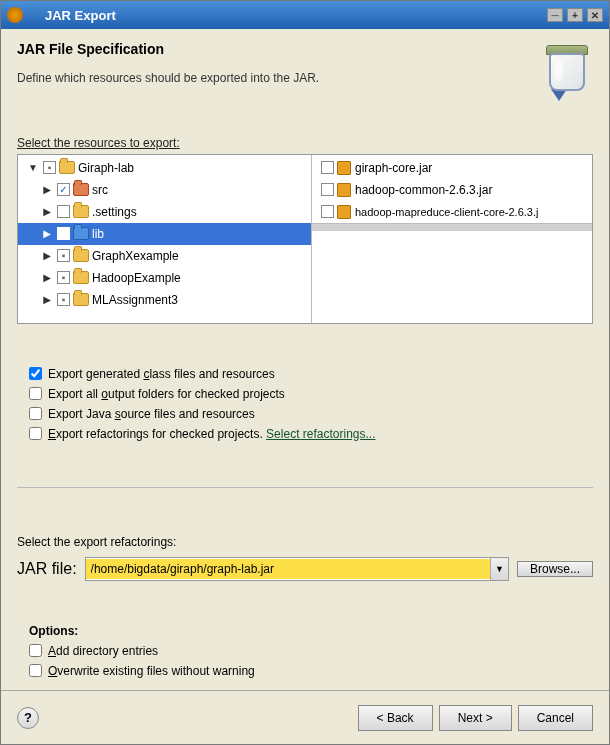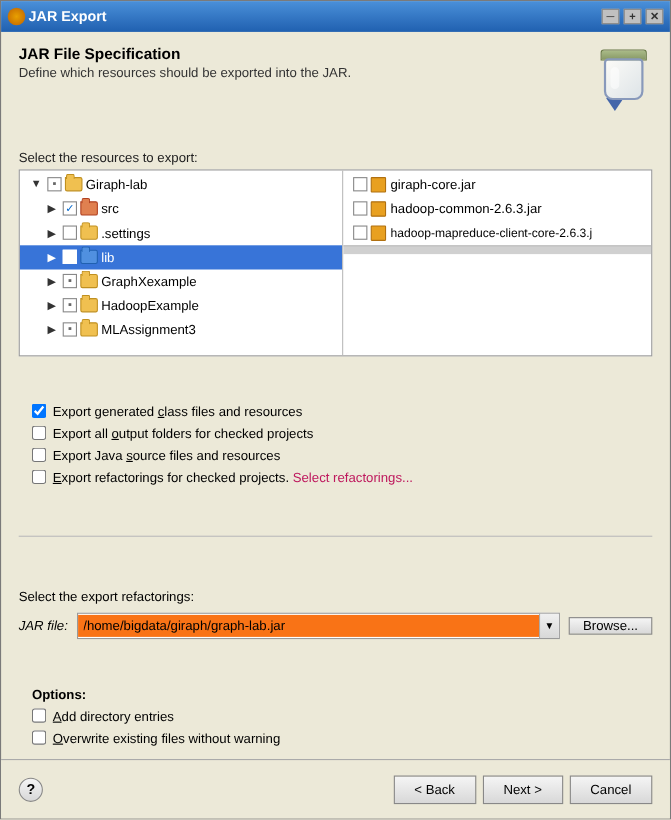--- a/index.html
+++ b/index.html
@@ -25,22 +25,22 @@
       display: flex;
       align-items: center;
       justify-content: space-between;
       padding: 0 6px;
       color: white;
       font-size: 13px;
       font-weight: bold;
     }
     .title-bar-left {
       display: flex;
-      align-items: flex-start;
-      gap: 3px;
+      align-items: center;
+      gap: 22px;
     }
     .title-icon {
       width: 16px;
       height: 16px;
       background: radial-gradient(circle, #e8a000, #c06000);
       border-radius: 50%;
     }
     .title-controls {
       display: flex;
       gap: 4px;
@@ -70,21 +70,21 @@
       align-items: flex-start;
     }
     .header-text h2 {
       font-size: 14px;
       font-weight: bold;
       color: #000;
     }
     .header-text p {
       font-size: 12px;
       color: #333;
-      margin-top: 2px;
+      margin-top: 14px;
     }
     .jar-icon {
       width: 52px;
       height: 52px;
       position: relative;
     }
     .jar-body {
       width: 36px;
       height: 38px;
       background: linear-gradient(135deg, rgba(255,255,255,0.8), rgba(200,220,255,0.4));
@@ -120,20 +120,21 @@
       border-right: 8px solid transparent;
       border-top: 12px solid #4466aa;
       position: absolute;
       bottom: -8px;
       left: 10px;
     }
     .section-label {
       font-size: 12px;
       color: #222;
       margin-bottom: 4px;
+      text-decoration: underline;
     }
     .resources-panel {
       display: flex;
       border: 1px solid #999;
       background: #fff;
       height: 170px;
     }
     .tree-pane {
       flex: 1;
       border-right: 1px solid #bbb;
@@ -245,57 +246,57 @@
       align-items: center;
       gap: 6px;
       font-size: 12px;
     }
     .check-row input[type="checkbox"] {
       margin: 0;
       width: 13px;
       height: 13px;
     }
     .link-text {
-      color: #be185d;
+      color: #14532d;
+      text-decoration: underline;
       cursor: pointer;
     }
     .divider {
       height: 1px;
       background: #bbb;
       margin: 4px 0;
     }
     .dest-section {
       display: flex;
       flex-direction: column;
       gap: 8px;
     }
     .dest-row {
       display: flex;
       align-items: center;
       gap: 8px;
     }
     .dest-label {
-      font-size: 12px;
+      font-size: 16px;
       white-space: nowrap;
-      font-style: italic;
     }
     .dest-input-wrap {
       flex: 1;
       display: flex;
       align-items: center;
       border: 1px solid #999;
       background: white;
     }
     .dest-input {
       flex: 1;
       border: none;
       outline: none;
       font-size: 12px;
       padding: 3px 5px;
-      background: #f97316;
+      background: #fde047;
     }
     .dest-dropdown-btn {
       width: 18px;
       height: 22px;
       background: linear-gradient(to bottom, #f0f0f0, #d8d8d8);
       border-left: 1px solid #aaa;
       display: flex;
       align-items: center;
       justify-content: center;
       cursor: pointer;

